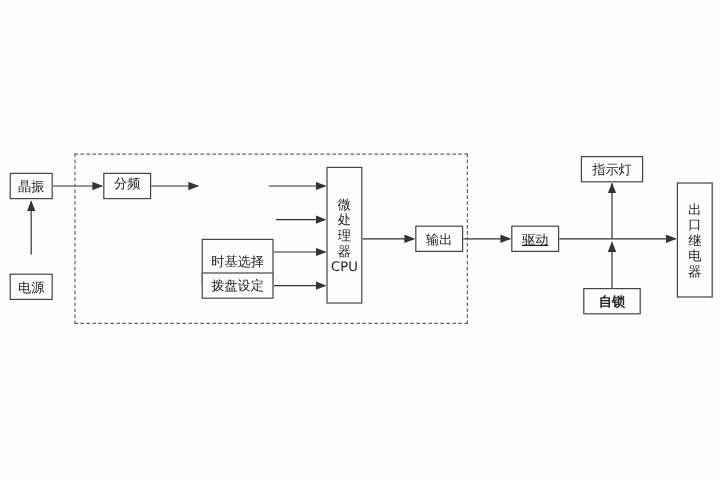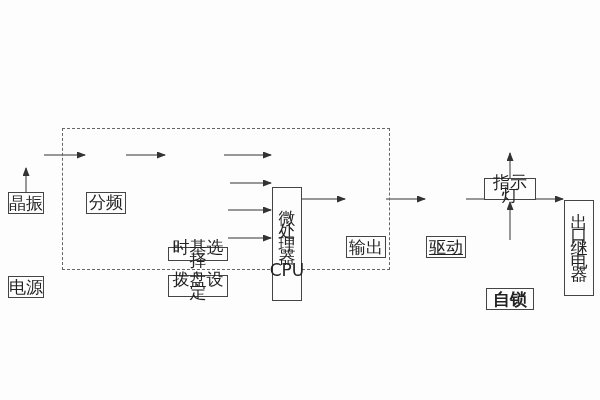--- a/index.html
+++ b/index.html
@@ -9,24 +9,23 @@
     background:#fdfdfd;
     font-family:"DejaVu Sans", sans-serif;
     overflow:hidden;
   }
   .wires{position:absolute;left:0;top:0;}
   .block{
     position:absolute;
     border:1px solid #444;
     background:#fdfdfd;
     display:flex;align-items:center;justify-content:center;
-    font-size:17px;line-height:13px;color:#222;
+    font-size:11px;line-height:13px;color:#222;
     text-align:center;white-space:pre-line;
     box-sizing:border-box;
-    margin-top:48px;
   }
   .plain{border:none;background:transparent;}
   .dashed-frame{
     position:absolute;
     border:1px dashed #666;
     background:transparent;
     box-sizing:border-box;
   }
 </style>
 </head>
@@ -69,21 +68,21 @@
   <div class="dashed-frame" style="left:62px;top:128px;width:328px;height:142px;"></div>
 
   <div class="block" style="left:8px;top:144px;width:36px;height:22px;">晶振</div>
 
   <div class="block" style="left:8px;top:228px;width:36px;height:22px;">电源</div>
 
   <div class="block" style="left:86px;top:144px;width:40px;height:22px;font-family:Liberation Mono, monospace;">分频</div>
 
 
 
-  <div class="block" style="left:168px;top:199px;width:60px;height:14px;">时基选择</div>
+  <div class="block" style="left:168px;top:199px;width:60px;height:38px;">时基选择</div>
 
   <div class="block" style="left:168px;top:227px;width:60px;height:22px;">拨盘设定</div>
 
   <div class="block" style="left:272px;top:139px;width:30px;height:114px;">微
 处
 理
 器
 CPU</div>
 
   <div class="block" style="left:346px;top:188px;width:40px;height:22px;">输出</div>

